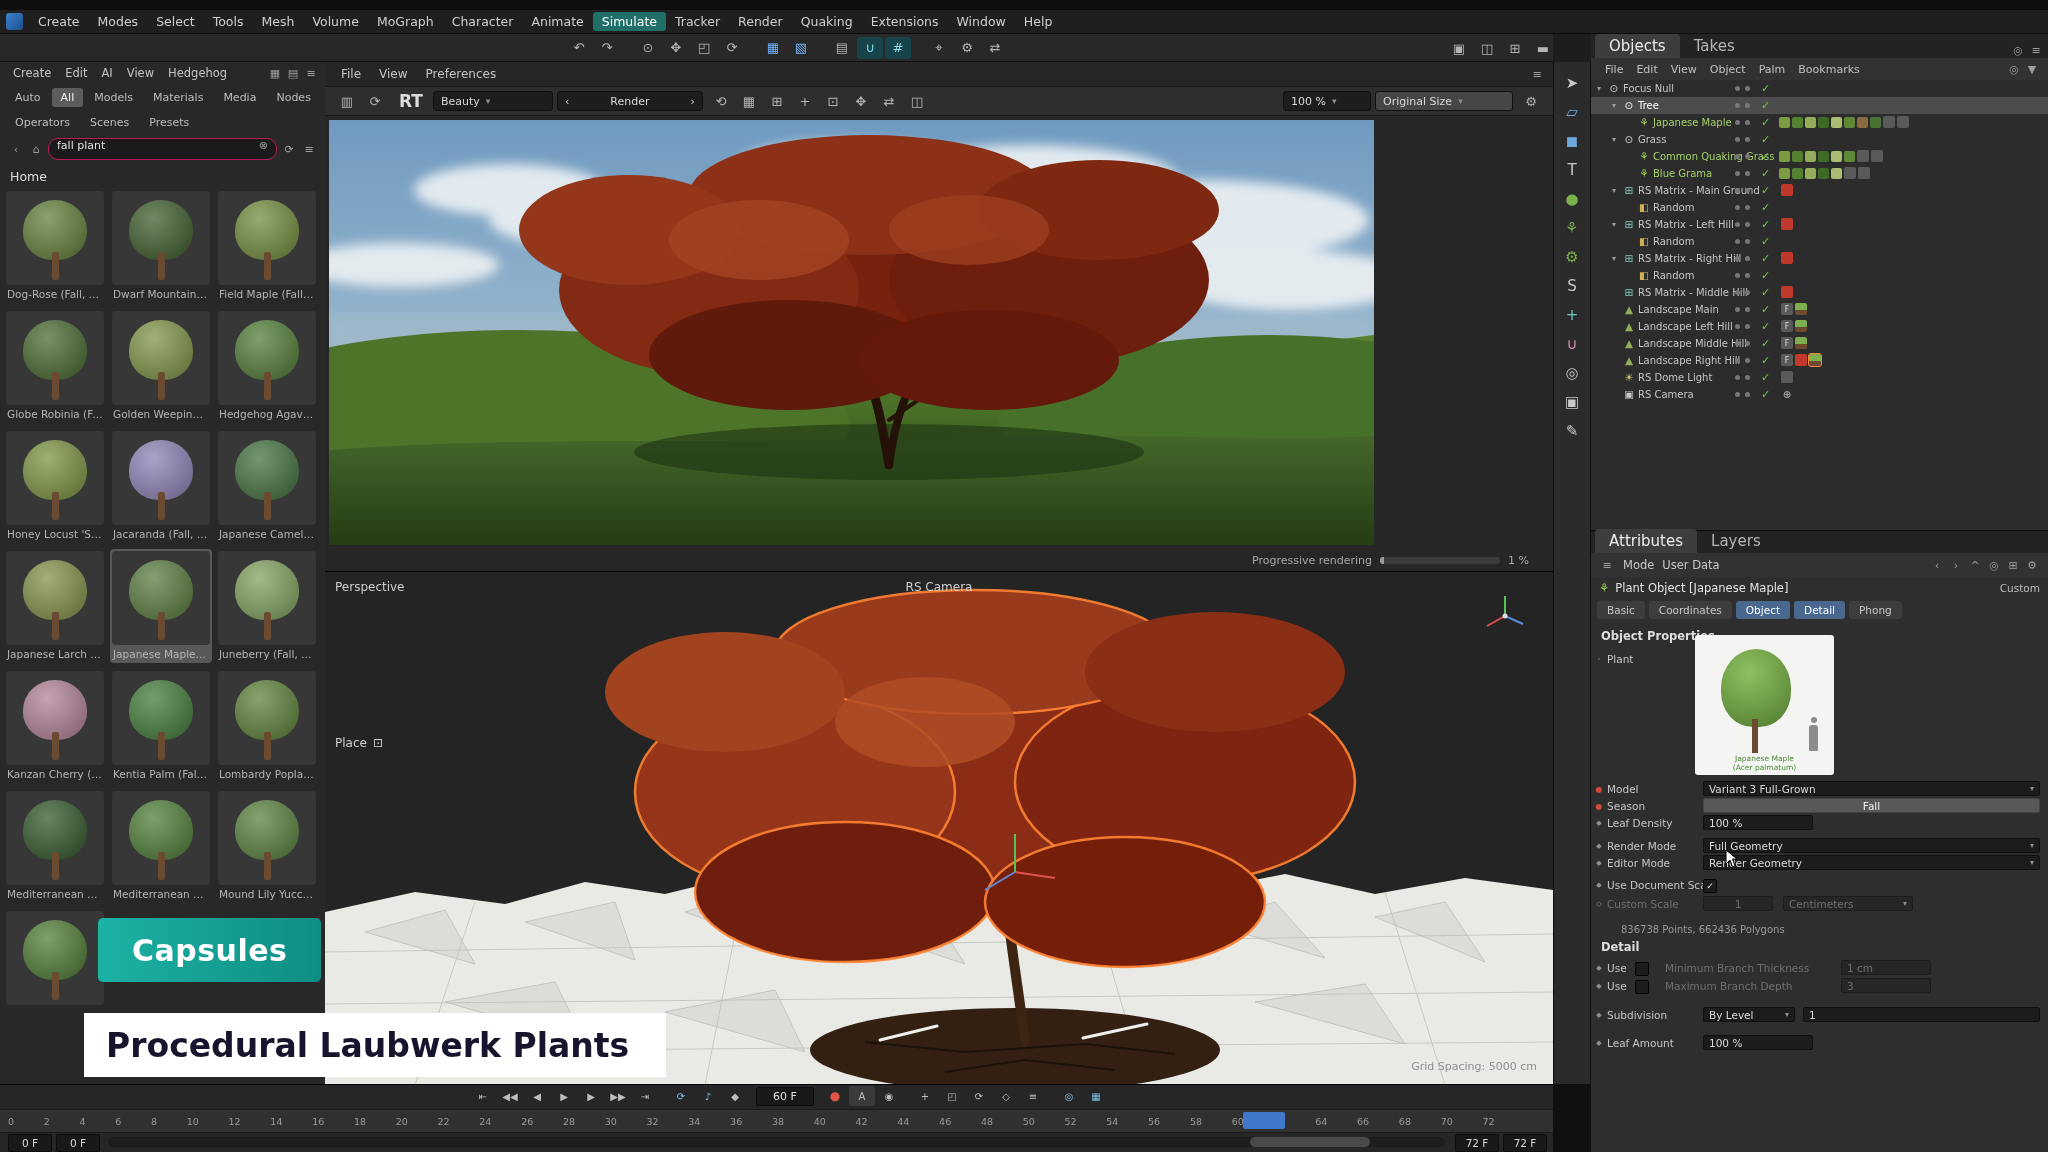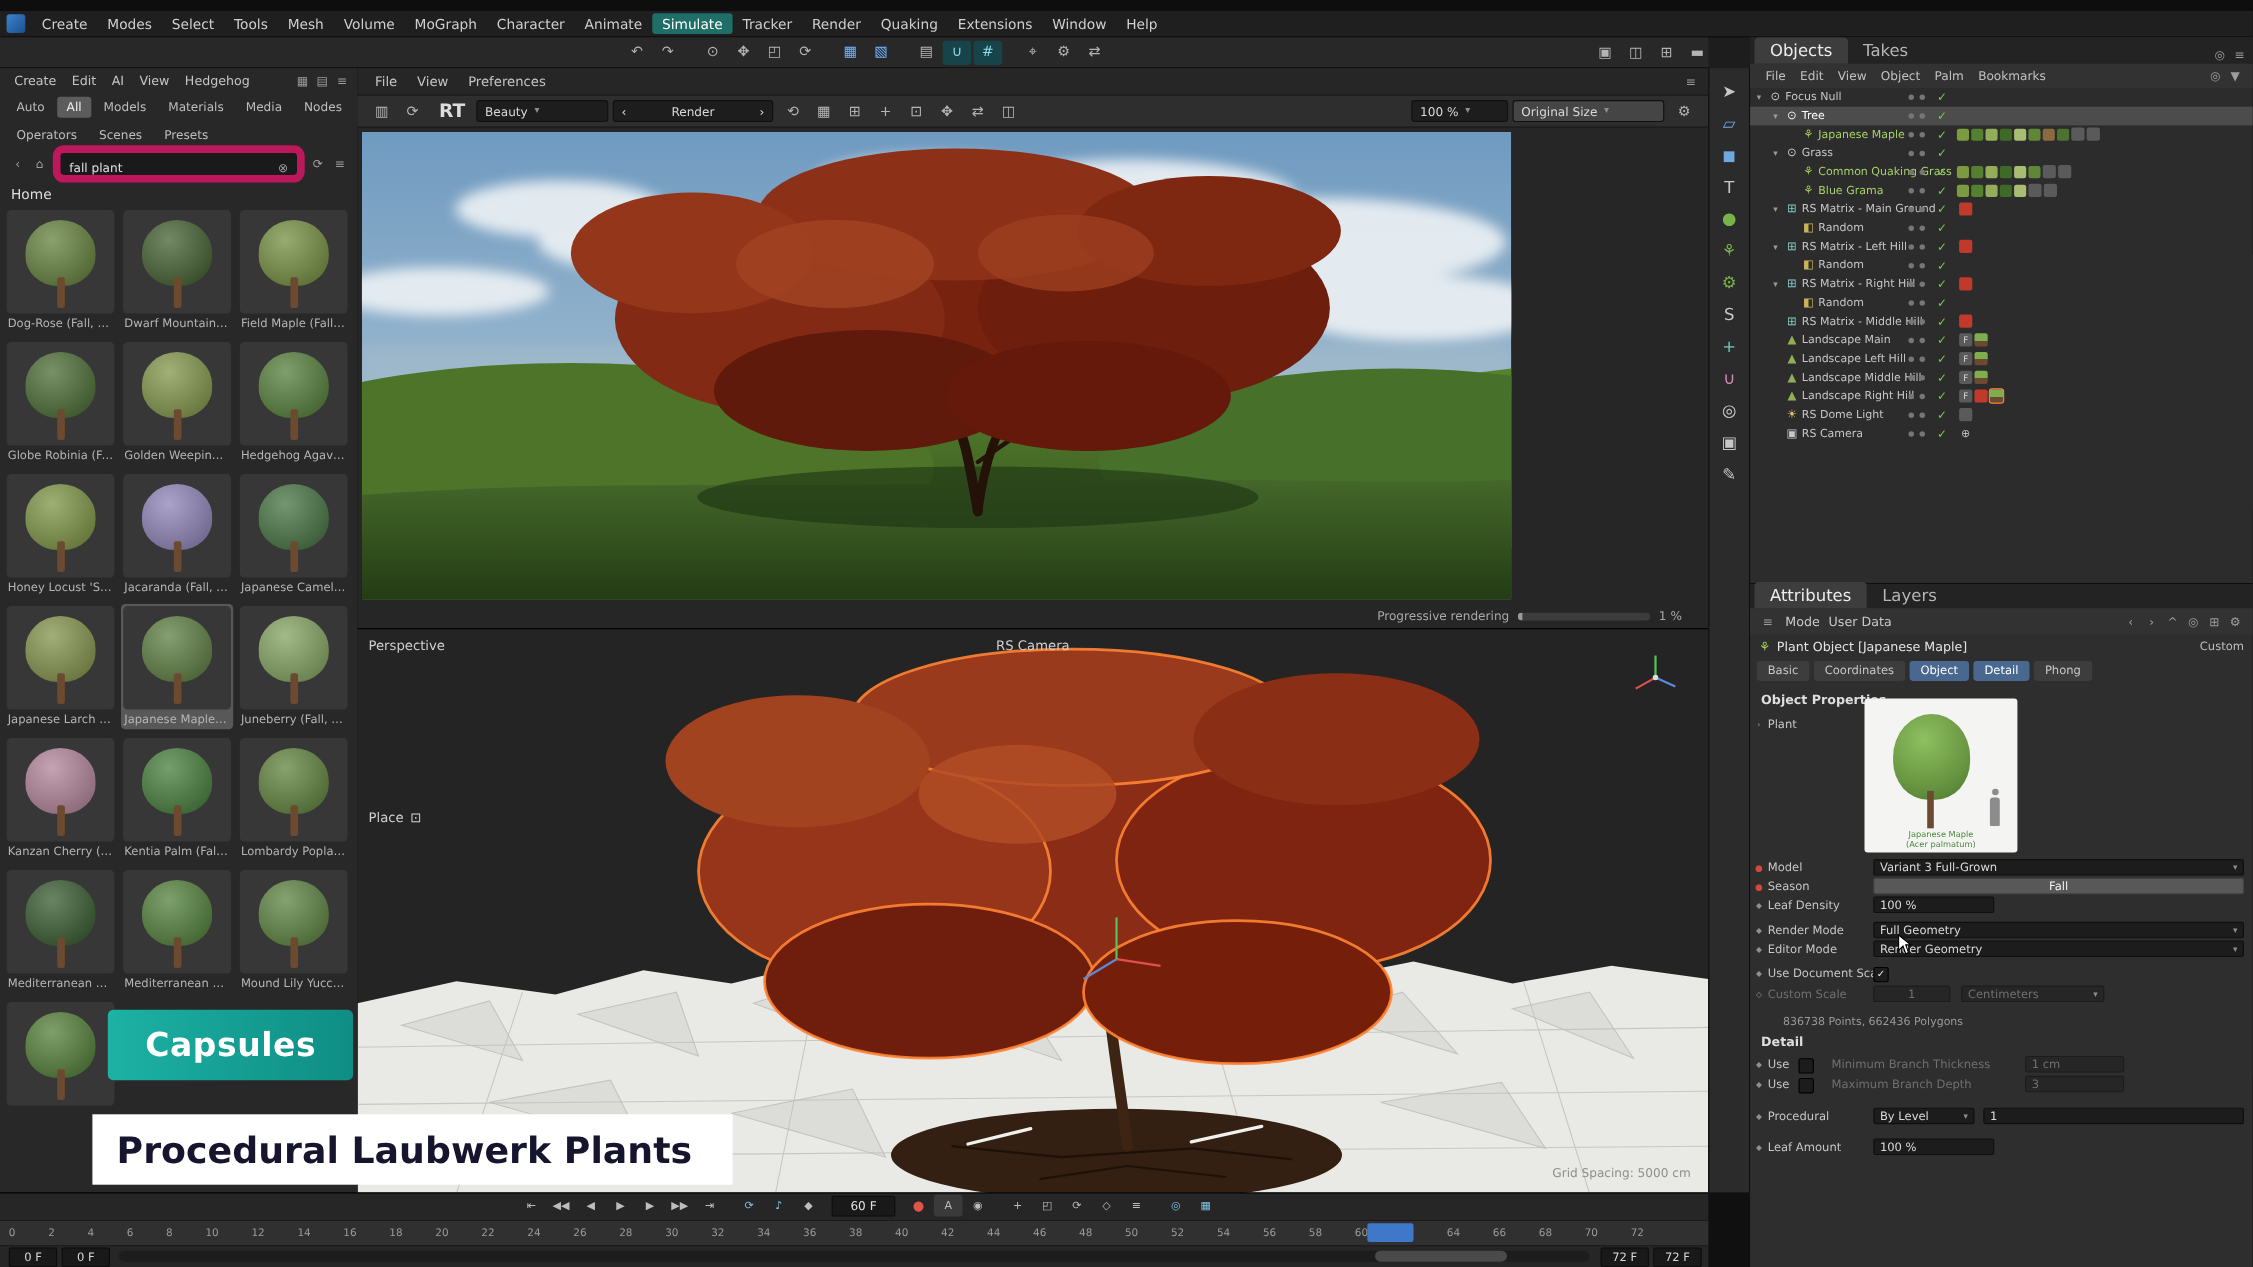--- a/index.html
+++ b/index.html
@@ -32,22 +32,22 @@
   .ab-icons{margin-left:auto;display:flex;gap:2px}
   .sicon{width:16px;height:16px;display:flex;align-items:center;justify-content:center;font-size:11px;color:#9d9d9d}
   .ab-filters{position:absolute;left:0;top:22px;width:100%;height:26px;display:flex;align-items:center;
               gap:2px;padding:0 6px;box-sizing:border-box;font-size:11px}
   .fbtn{padding:3px 9px;border-radius:3px;color:#bdbdbd}
   .fbtn.on{background:#5c5c5c;color:#f2f2f2}
   .ab-cats{position:absolute;left:0;top:48px;width:100%;height:24px;display:flex;align-items:center;gap:2px;
            padding:0 6px;box-sizing:border-box;font-size:11px;color:#bdbdbd}
   .ab-search{position:absolute;left:0;top:72px;width:100%;height:30px;display:flex;align-items:center;gap:4px;
              padding:0 8px;box-sizing:border-box}
-  .searchbox{flex:1;height:20px;background:#1a1a1a;border:7px solid #be185d;border-radius:10px;display:flex;
-             align-items:flex-end;padding:0 8px;font-size:11px;color:#e0e0e0;gap:6px}
+  .searchbox{flex:1;height:20px;background:#1a1a1a;border:1px solid #be185d;border-radius:10px;display:flex;
+             align-items:flex-start;padding:0 8px;font-size:11px;color:#e0e0e0;gap:6px}
   .searchbox .x{margin-left:auto;color:#9d9d9d;font-size:11px}
   .ab-home{position:absolute;left:0;top:102px;width:100%;height:25px;display:flex;align-items:center;
            padding:0 10px;box-sizing:border-box;font-size:12.5px;color:#dedede}
   .ab-grid{position:absolute;left:4px;top:127px;width:318px;display:grid;
            grid-template-columns:repeat(3,102px);grid-auto-rows:116px;gap:4px}
   .ab-item{width:102px;height:114px;border-radius:4px;padding-top:2px;box-sizing:border-box}
   .ab-item.selected{background:#585858}
   .ab-thumb{position:relative;width:98px;height:94px;margin:0 auto;background:#373737;border-radius:4px;overflow:hidden}
   .ab-thumb .canopy{position:absolute;left:17px;top:9px;width:64px;height:60px;
       border-radius:50% 50% 46% 46%;
@@ -1110,21 +1110,21 @@
       <span class="albl">Use</span>
     </div>
     <span class="cbox" style="left:44px;top:449px"></span>
     <span class="albl dis" style="position:absolute;left:74px;top:449px;font-size:10.5px">Maximum Branch Depth</span>
     <span class="fld dis" style="left:250px;top:447px;width:90px">
       <span>3</span>
       </span>
 
     <div class="arow" style="top:476px">
       <span class="bullet">◆</span>
-      <span class="albl">Procedural</span>
+      <span class="albl">Subdivision</span>
     </div>
     <span class="fld" style="left:112px;top:476px;width:92px">
       <span>By Level</span>
         <span class="caret">▾</span>
       </span>
     <span class="fld" style="left:212px;top:476px;width:237px">
       <span>1</span>
       </span>
 
     <div class="arow" style="top:504px">

